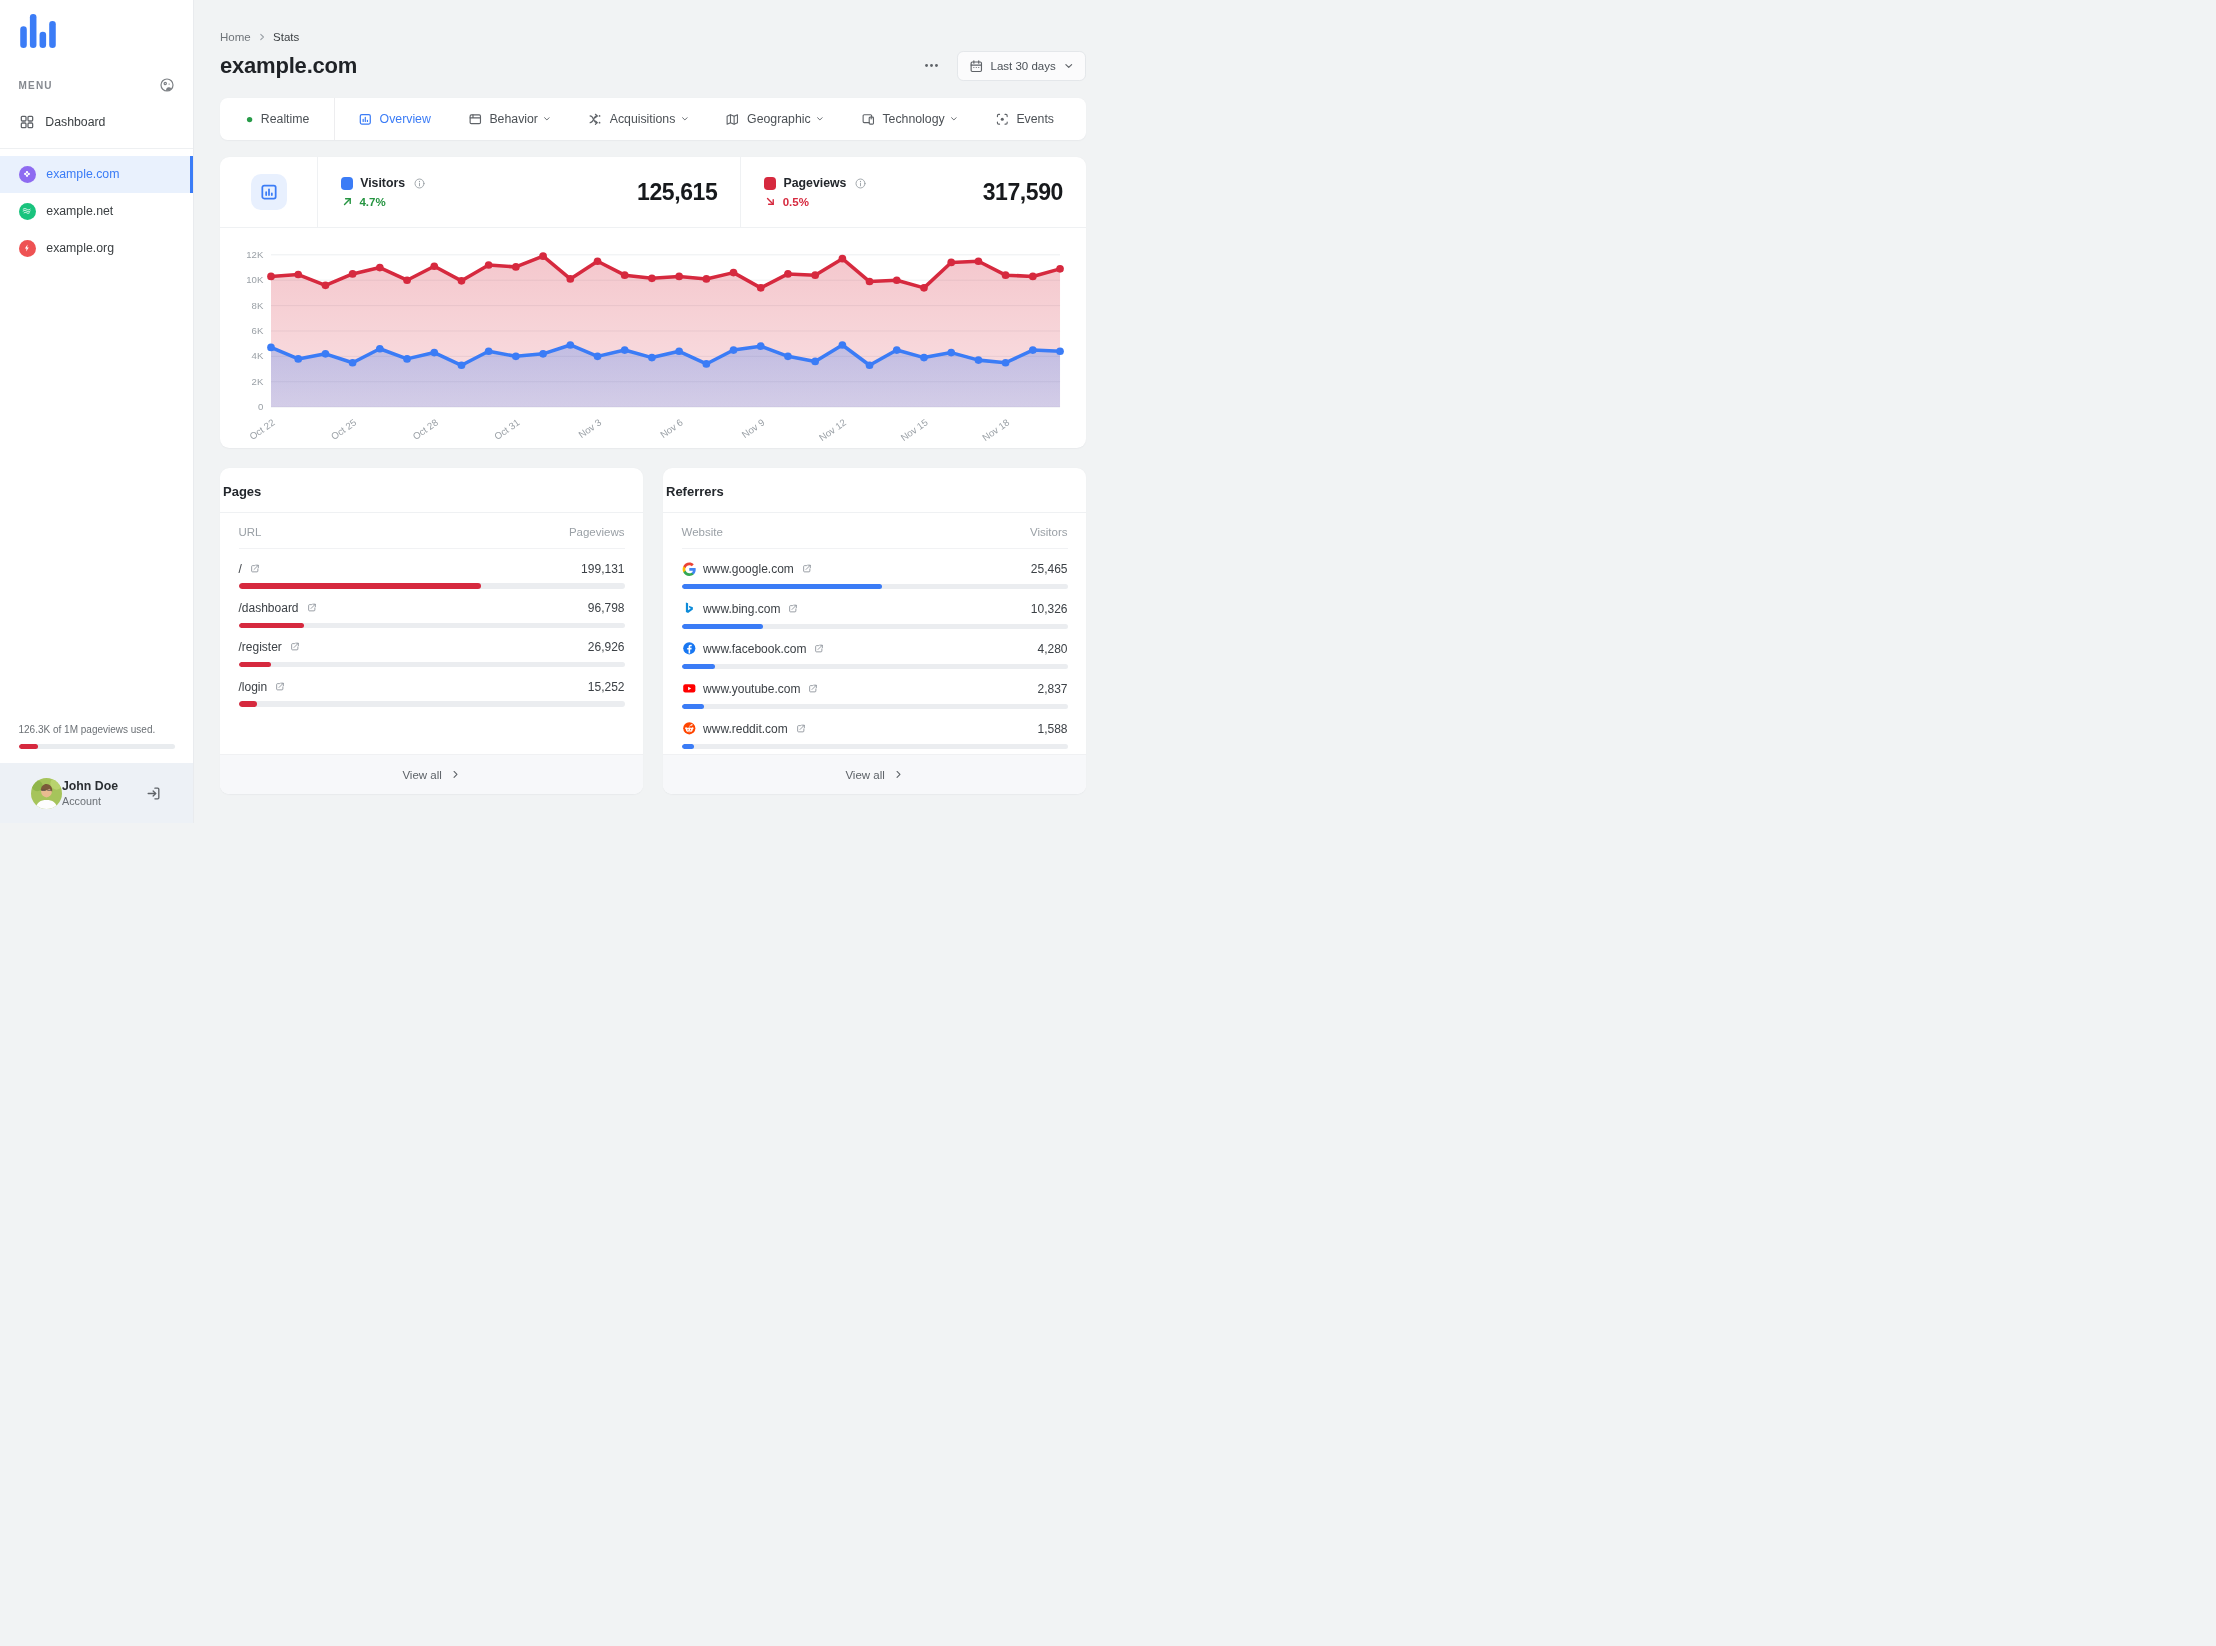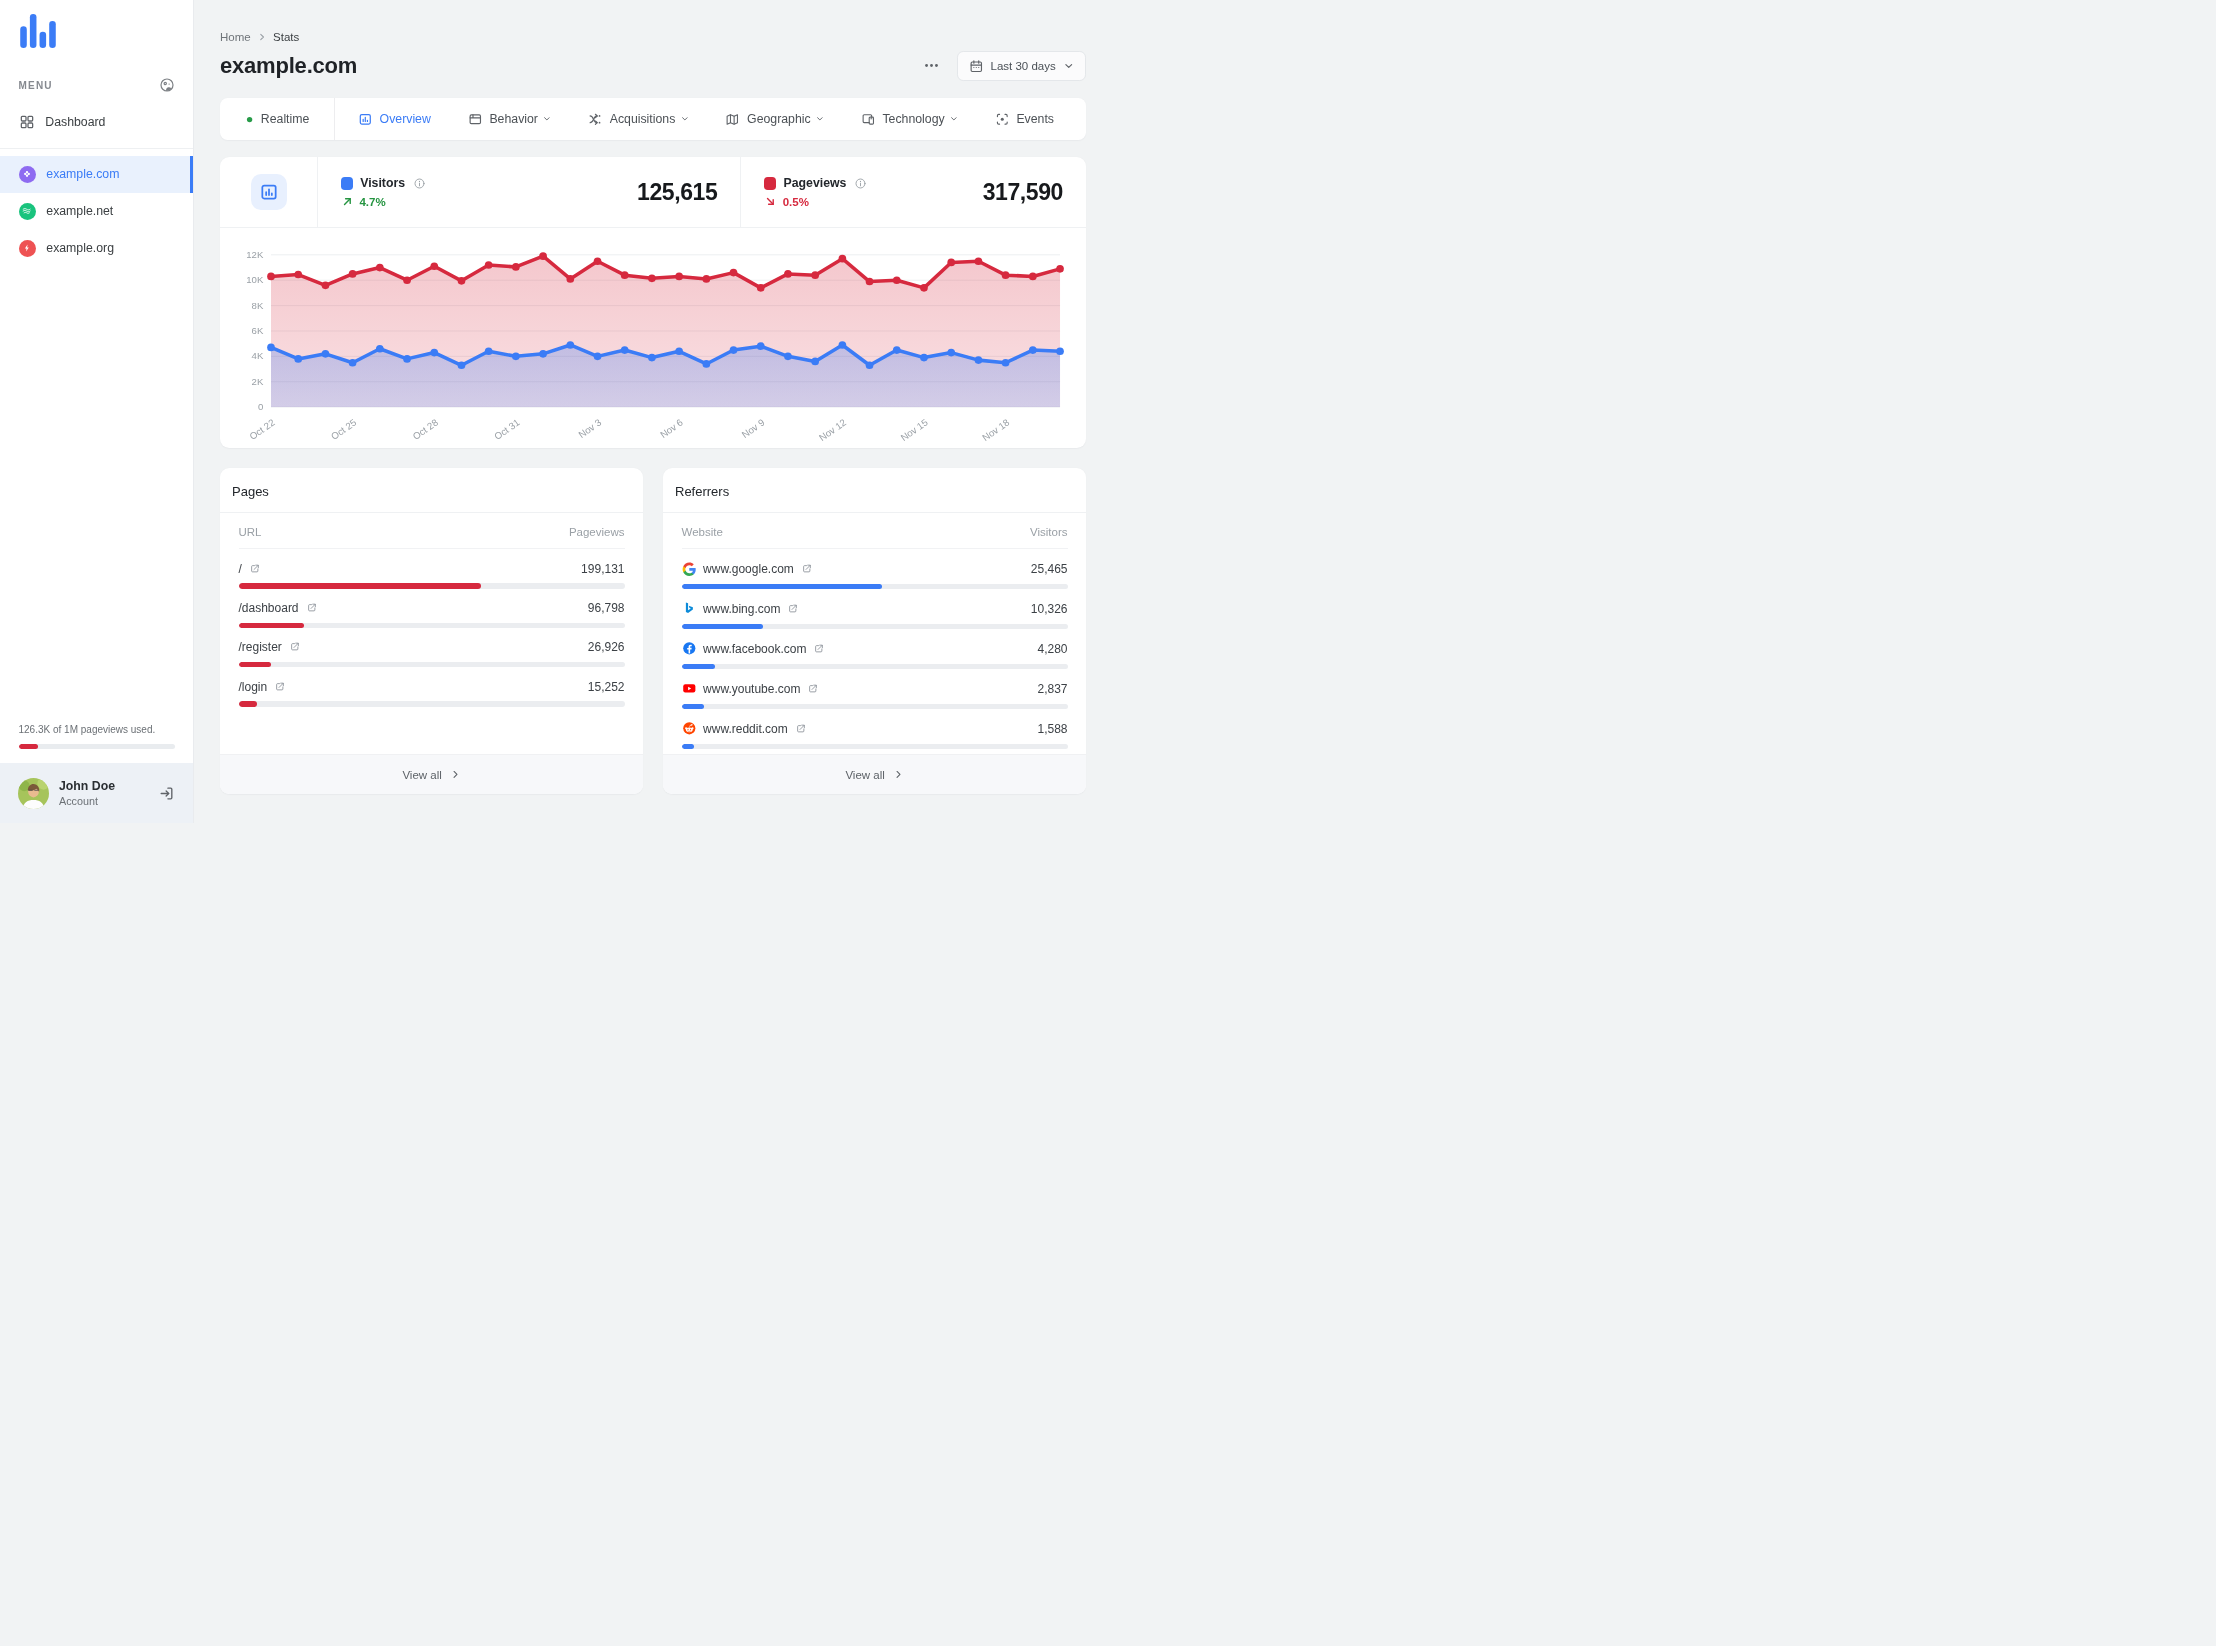--- a/index.html
+++ b/index.html
@@ -28,21 +28,21 @@
     height:37px; padding:0 15.4px 0 18.5px; display:flex; align-items:center; gap:10.8px;
     font-size:12.3px; color:#3c4043; cursor:pointer; border-right:3.1px solid transparent;
   }
   .site-item.active { background:#e9f1fd; border-right-color:#3b7cf6; color:#3b7cf6; }
   .site-badge { width:17px; height:17px; border-radius:50%; display:flex; align-items:center; justify-content:center; }
   .usage { margin-top:auto; padding:0 18.5px 14px; }
   .usage-text { font-size:10px; color:#6b7075; }
   .usage-bar { margin-top:8.5px; height:5.4px; border-radius:3.1px; background:#e9ecef; overflow:hidden; }
   .usage-bar i { display:block; height:100%; border-radius:3.1px; }
   .account {
-    height:60px; background:#edf1f6; display:flex; align-items:center; gap:10px; padding:0 18px;
+    height:60px; background:#edf1f6; display:flex; align-items:center; padding:0 31px;
   }
   .acct-name { font-size:12.3px; font-weight:700; color:#2b2f33; line-height:1.25; }
   .acct-role { font-size:10.8px; color:#6b7075; }
   .logout-btn { margin-left:auto; cursor:pointer; color:#5f6368; }
 
   
   .main { flex:1; height:100%; padding:0 22px 0 26px; overflow:hidden; }
   .breadcrumb { margin-top:31px; display:flex; gap:6.2px; font-size:11.5px; }
   .crumb-home { color:#6f7479; cursor:pointer; }
   .crumb-cur { color:#3c4043; }
@@ -82,21 +82,21 @@
   .metric-change { margin-top:5.4px; display:flex; align-items:center; gap:5.4px; font-size:11.5px; font-weight:600; }
   .metric-change.up { color:#249440; }
   .metric-change.down { color:#d6293e; }
   .metric-value { margin-left:auto; font-size:23px; font-weight:700; color:#17191c; letter-spacing:-0.4px; }
   .chart-wrap { padding:12.3px 15.4px 3.1px 10.8px; }
   .chart-wrap svg { width:100%; height:auto; display:block; }
 
   
   .tables { margin-top:20px; display:grid; grid-template-columns:1fr 1fr; gap:20px; }
   .tcard { background:#fff; border-radius:9.2px; box-shadow:0 0.8px 1.5px rgba(16,24,40,.04); display:flex; flex-direction:column; height:326px; }
-  .tcard-head { padding:16px 12px 13px; font-size:13px; font-weight:400; color:#23272c; border-bottom:0.8px solid #eff1f3; }
+  .tcard-head { padding:16px 3px 13px; font-size:13px; font-weight:700; color:#23272c; border-bottom:0.8px solid #eff1f3; }
   .tcols { margin:0 18.5px; padding:12.3px 0 10px; display:flex; justify-content:space-between; font-size:11.5px; color:#9aa0a6; border-bottom:0.8px solid #f1f2f4; }
   .trows { padding:3.8px 18.5px 0; }
   .trow { padding:9.2px 0 3.1px; }
   .trow-top { display:flex; align-items:center; justify-content:space-between; }
   .tlink { display:flex; align-items:center; gap:7px; font-size:12px; color:#3c4146; cursor:pointer; }
   .tlink .ext { color:#8a9099; }
   .tval { font-size:12px; color:#3c4146; }
   .tbar { margin-top:7.7px; height:5.4px; border-radius:3.1px; background:#ebedf0; overflow:hidden; }
   .tbar i { display:block; height:100%; border-radius:3.1px; }
   .tcard-foot {

